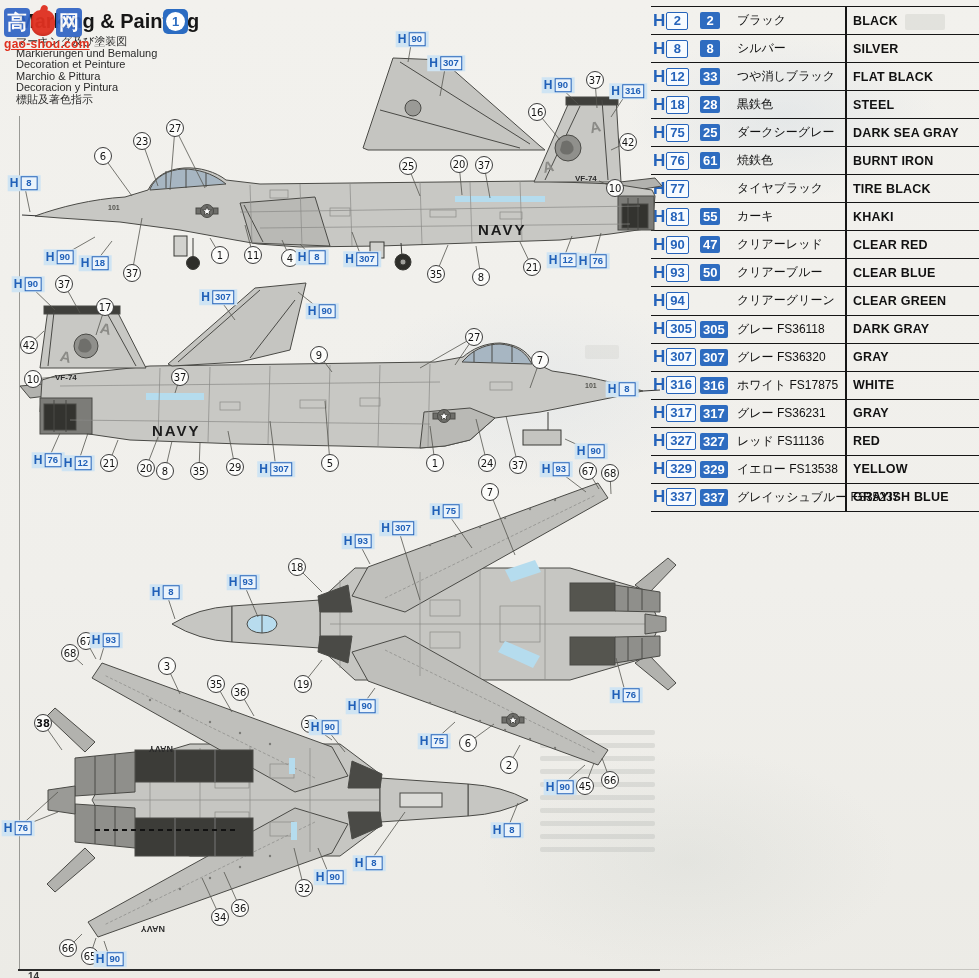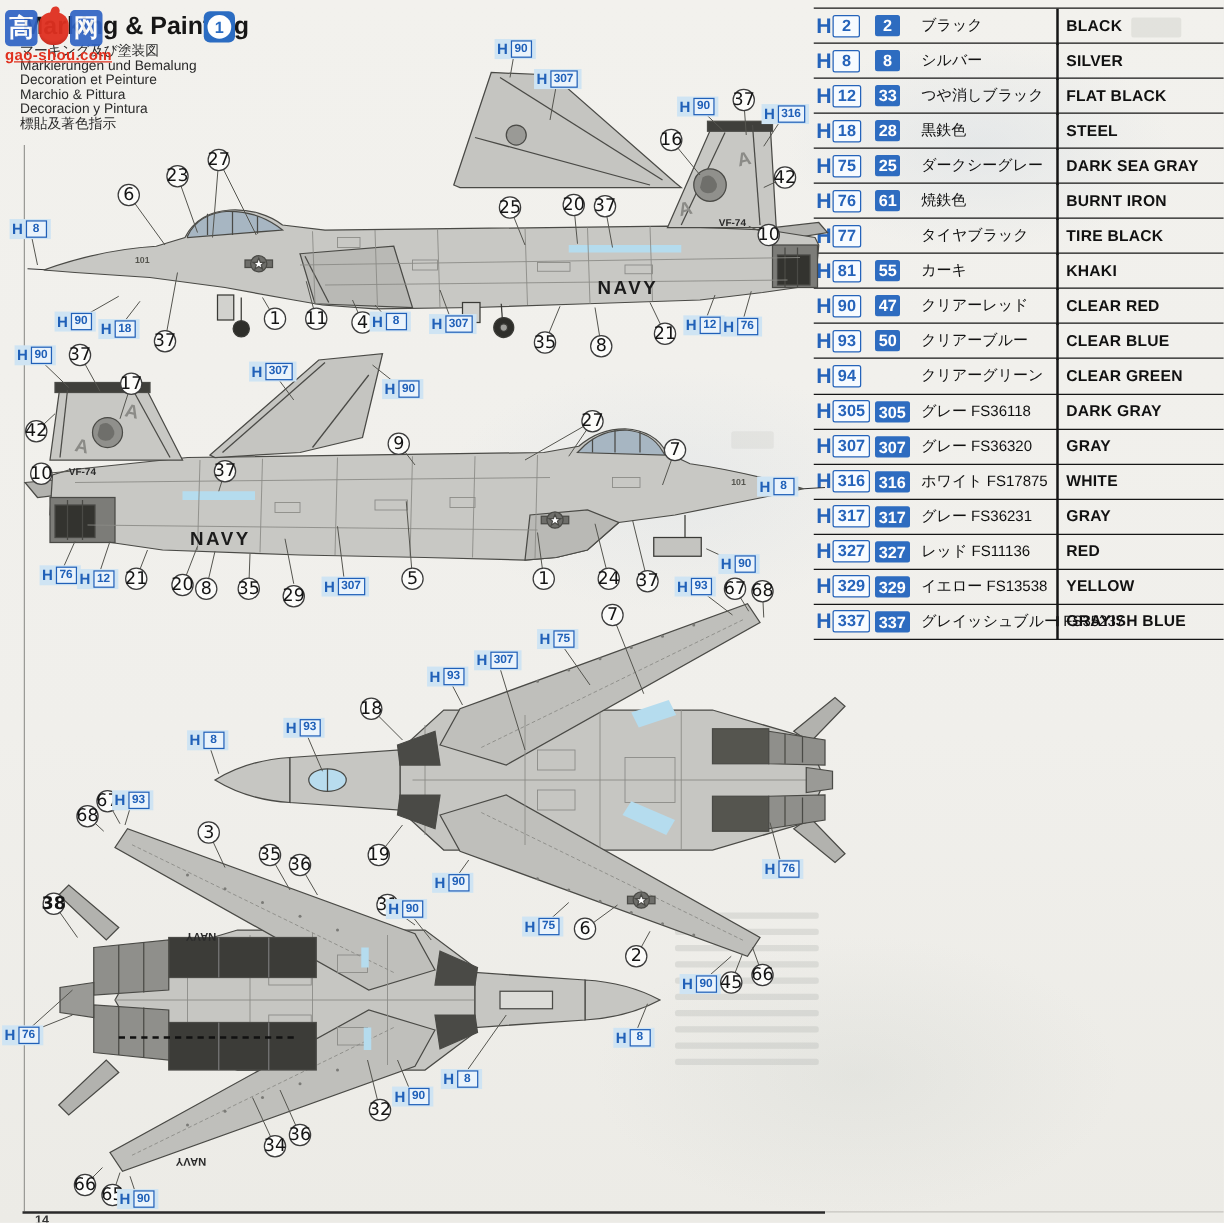--- a/index.html
+++ b/index.html
@@ -41,21 +41,21 @@
     padding:0 3px;min-width:14px;text-align:center;line-height:17px;position:absolute;left:49px;}
   .crow .ja{position:absolute;left:86px;font-size:12px;color:#111;white-space:nowrap;}
   .crow .en{position:absolute;left:202px;font-size:12.5px;font-weight:bold;color:#111;white-space:nowrap;letter-spacing:.2px;}
   .crow .vdiv{position:absolute;left:194px;top:0;bottom:-1.6px;width:1.6px;background:#161616;}
   .chart-tick{position:absolute;left:845px;top:493px;width:1.6px;height:8px;background:#161616;}
   
   .art,.leaders,.callouts{position:absolute;left:0;top:0;width:979px;height:978px;}
   .leaders{z-index:5;pointer-events:none;}
   .callouts{z-index:10;pointer-events:none;}
   .co{position:absolute;width:16px;height:16px;border:1.2px solid #3c3c3c;border-radius:50%;
-     background:#fcfcfa;color:#141414;font-size:14px;font-family:"DejaVu Sans",sans-serif;
+     background:#fcfcfa;color:#141414;font-size:10px;font-family:"DejaVu Sans",sans-serif;
      display:flex;align-items:center;justify-content:center;transform:translate(-50%,-50%);}
   .hlabel{position:absolute;transform:translate(-50%,-50%);display:flex;align-items:center;gap:2px;
      background:#cfe4f3;padding:1px 3px 1px 2px;color:#2060b8;font-weight:bold;font-size:12px;line-height:1;white-space:nowrap;}
   .hlabel .hbox{border:1.2px solid #2060b8;background:#eaf3fb;font-size:9.5px;font-weight:bold;
      padding:1px 2px;min-width:11px;text-align:center;}
   
   .vline{position:absolute;left:19px;top:116px;width:1px;height:853px;background:#9a9a96;}
   .bline{position:absolute;left:18px;top:969px;height:1.6px;width:642px;background:#2a2a2a;}
   .bline2{position:absolute;left:660px;top:969px;height:1px;width:319px;background:#c6c5c0;}
   .pagenum{position:absolute;left:28px;top:971px;font-size:10px;font-weight:bold;color:#333;}
@@ -679,21 +679,21 @@
         <span class="hbox">76</span>
       </div>
       <div class="hlabel" style="left: 78px; top: 463px;">
         <span>H</span>
         <span class="hbox">12</span>
       </div>
       <div class="co" style="left: 109px; top: 463px;">21</div>
       <div class="co" style="left: 146px; top: 468px;">20</div>
       <div class="co" style="left: 165px; top: 471px;">8</div>
       <div class="co" style="left: 199px; top: 471px;">35</div>
-      <div class="co" style="left: 235px; top: 477px;">29</div>
+      <div class="co" style="left: 235px; top: 467px;">29</div>
       <div class="hlabel" style="left: 276px; top: 469px;">
         <span>H</span>
         <span class="hbox">307</span>
       </div>
       <div class="co" style="left: 330px; top: 463px;">5</div>
       <div class="co" style="left: 474px; top: 337px;">27</div>
       <div class="co" style="left: 540px; top: 360px;">7</div>
       <div class="hlabel" style="left: 622px; top: 389px;">
         <span>H</span>
         <span class="hbox">8</span>

